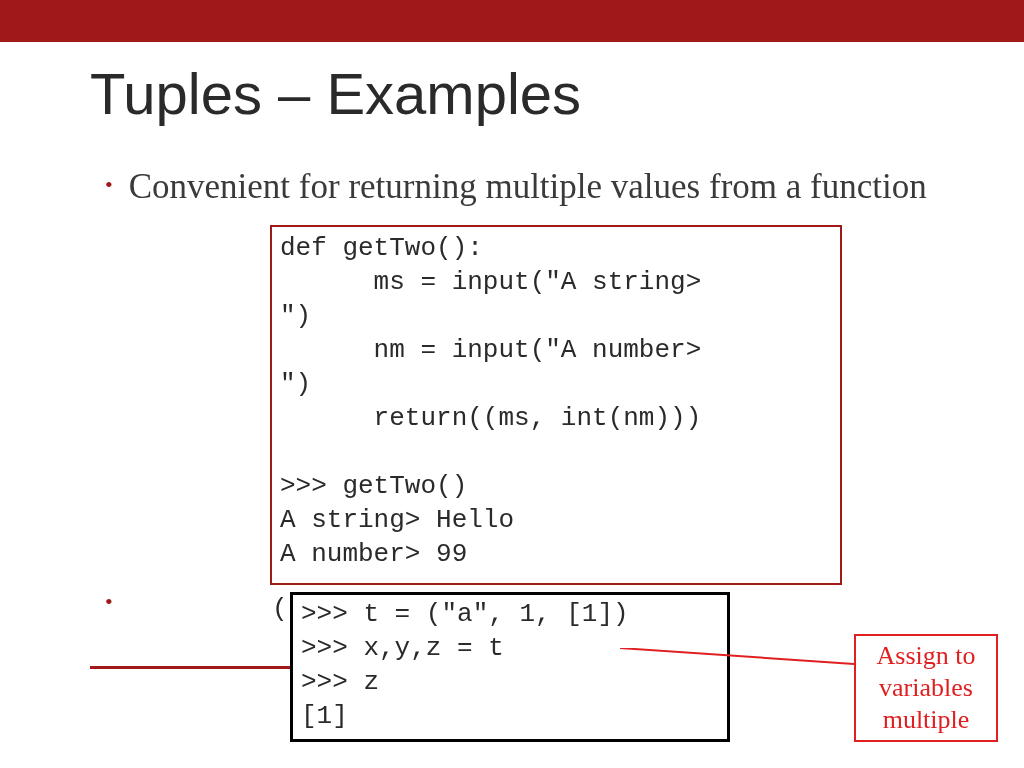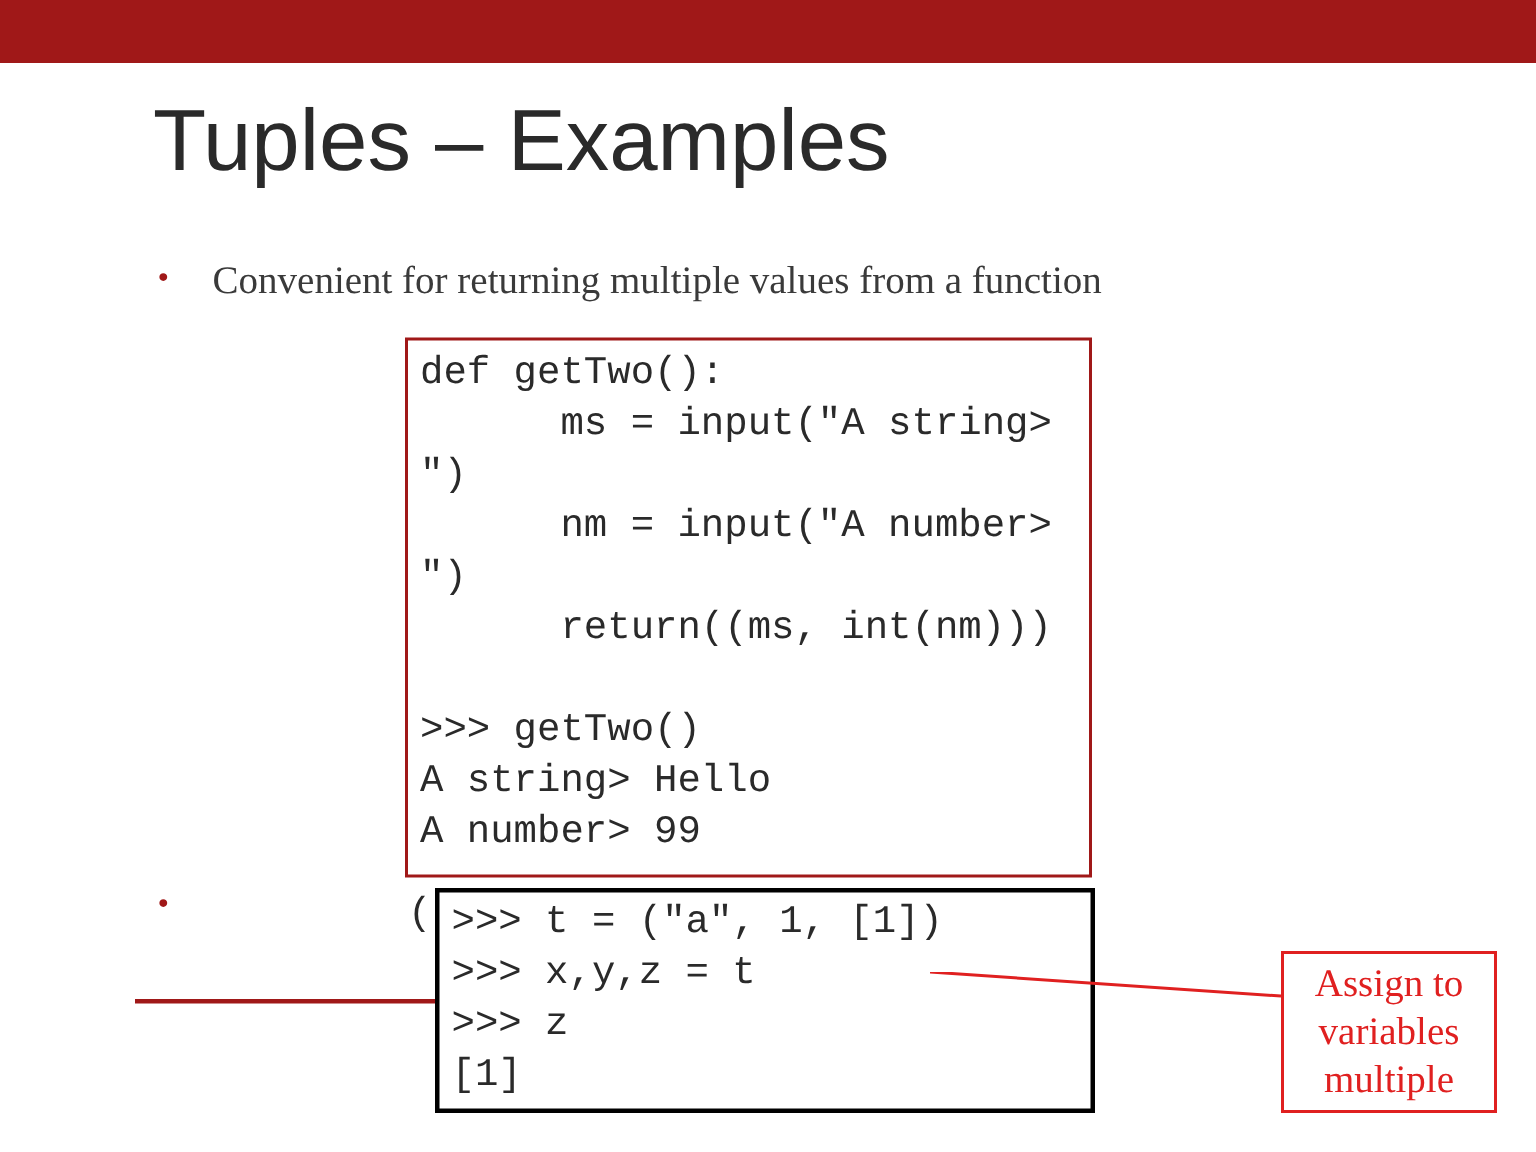--- a/index.html
+++ b/index.html
@@ -13,62 +13,61 @@
   }
   .top-bar {
     position: absolute;
     top: 0; left: 0; right: 0;
     height: 42px;
     background: #a01818;
   }
   .title {
     position: absolute;
     top: 60px;
-    left: 102px;
+    left: 90px;
     font-family: Impact, 'Arial Black', sans-serif;
     font-size: 58px;
     font-weight: 400;
     color: #2a2a2a;
     letter-spacing: 0px;
   }
   .bullet-row {
     position: absolute;
     left: 105px;
     display: flex;
     align-items: flex-start;
   }
   .bullet-dot {
     color: #a01818;
     font-size: 22px;
     line-height: 40px;
     margin-right: 16px;
   }
   .bullet-text {
     font-family: 'Times New Roman', Georgia, serif;
-    font-size: 26px;
+    font-size: 35px;
     color: #3a3a3a;
     line-height: 44px;
-    margin-left: 13px;
   }
   .bullet1 { top: 165px; width: 840px; }
   .bullet2 { top: 582px; }
   .code-box {
     position: absolute;
     background: #ffffff;
     font-family: 'Courier New', Courier, monospace;
     font-size: 26px;
     line-height: 34px;
     color: #2a2a2a;
     white-space: pre;
     padding: 4px 8px;
   }
   .box1 {
     top: 225px;
     left: 270px;
-    width: 458px;
+    width: 572px;
     height: 360px;
     border: 2px solid #a01818;
   }
   .box2 {
     top: 592px;
     left: 290px;
     width: 440px;
     border: 3px solid #000000;
     padding: 2px 8px 6px 8px;
   }

